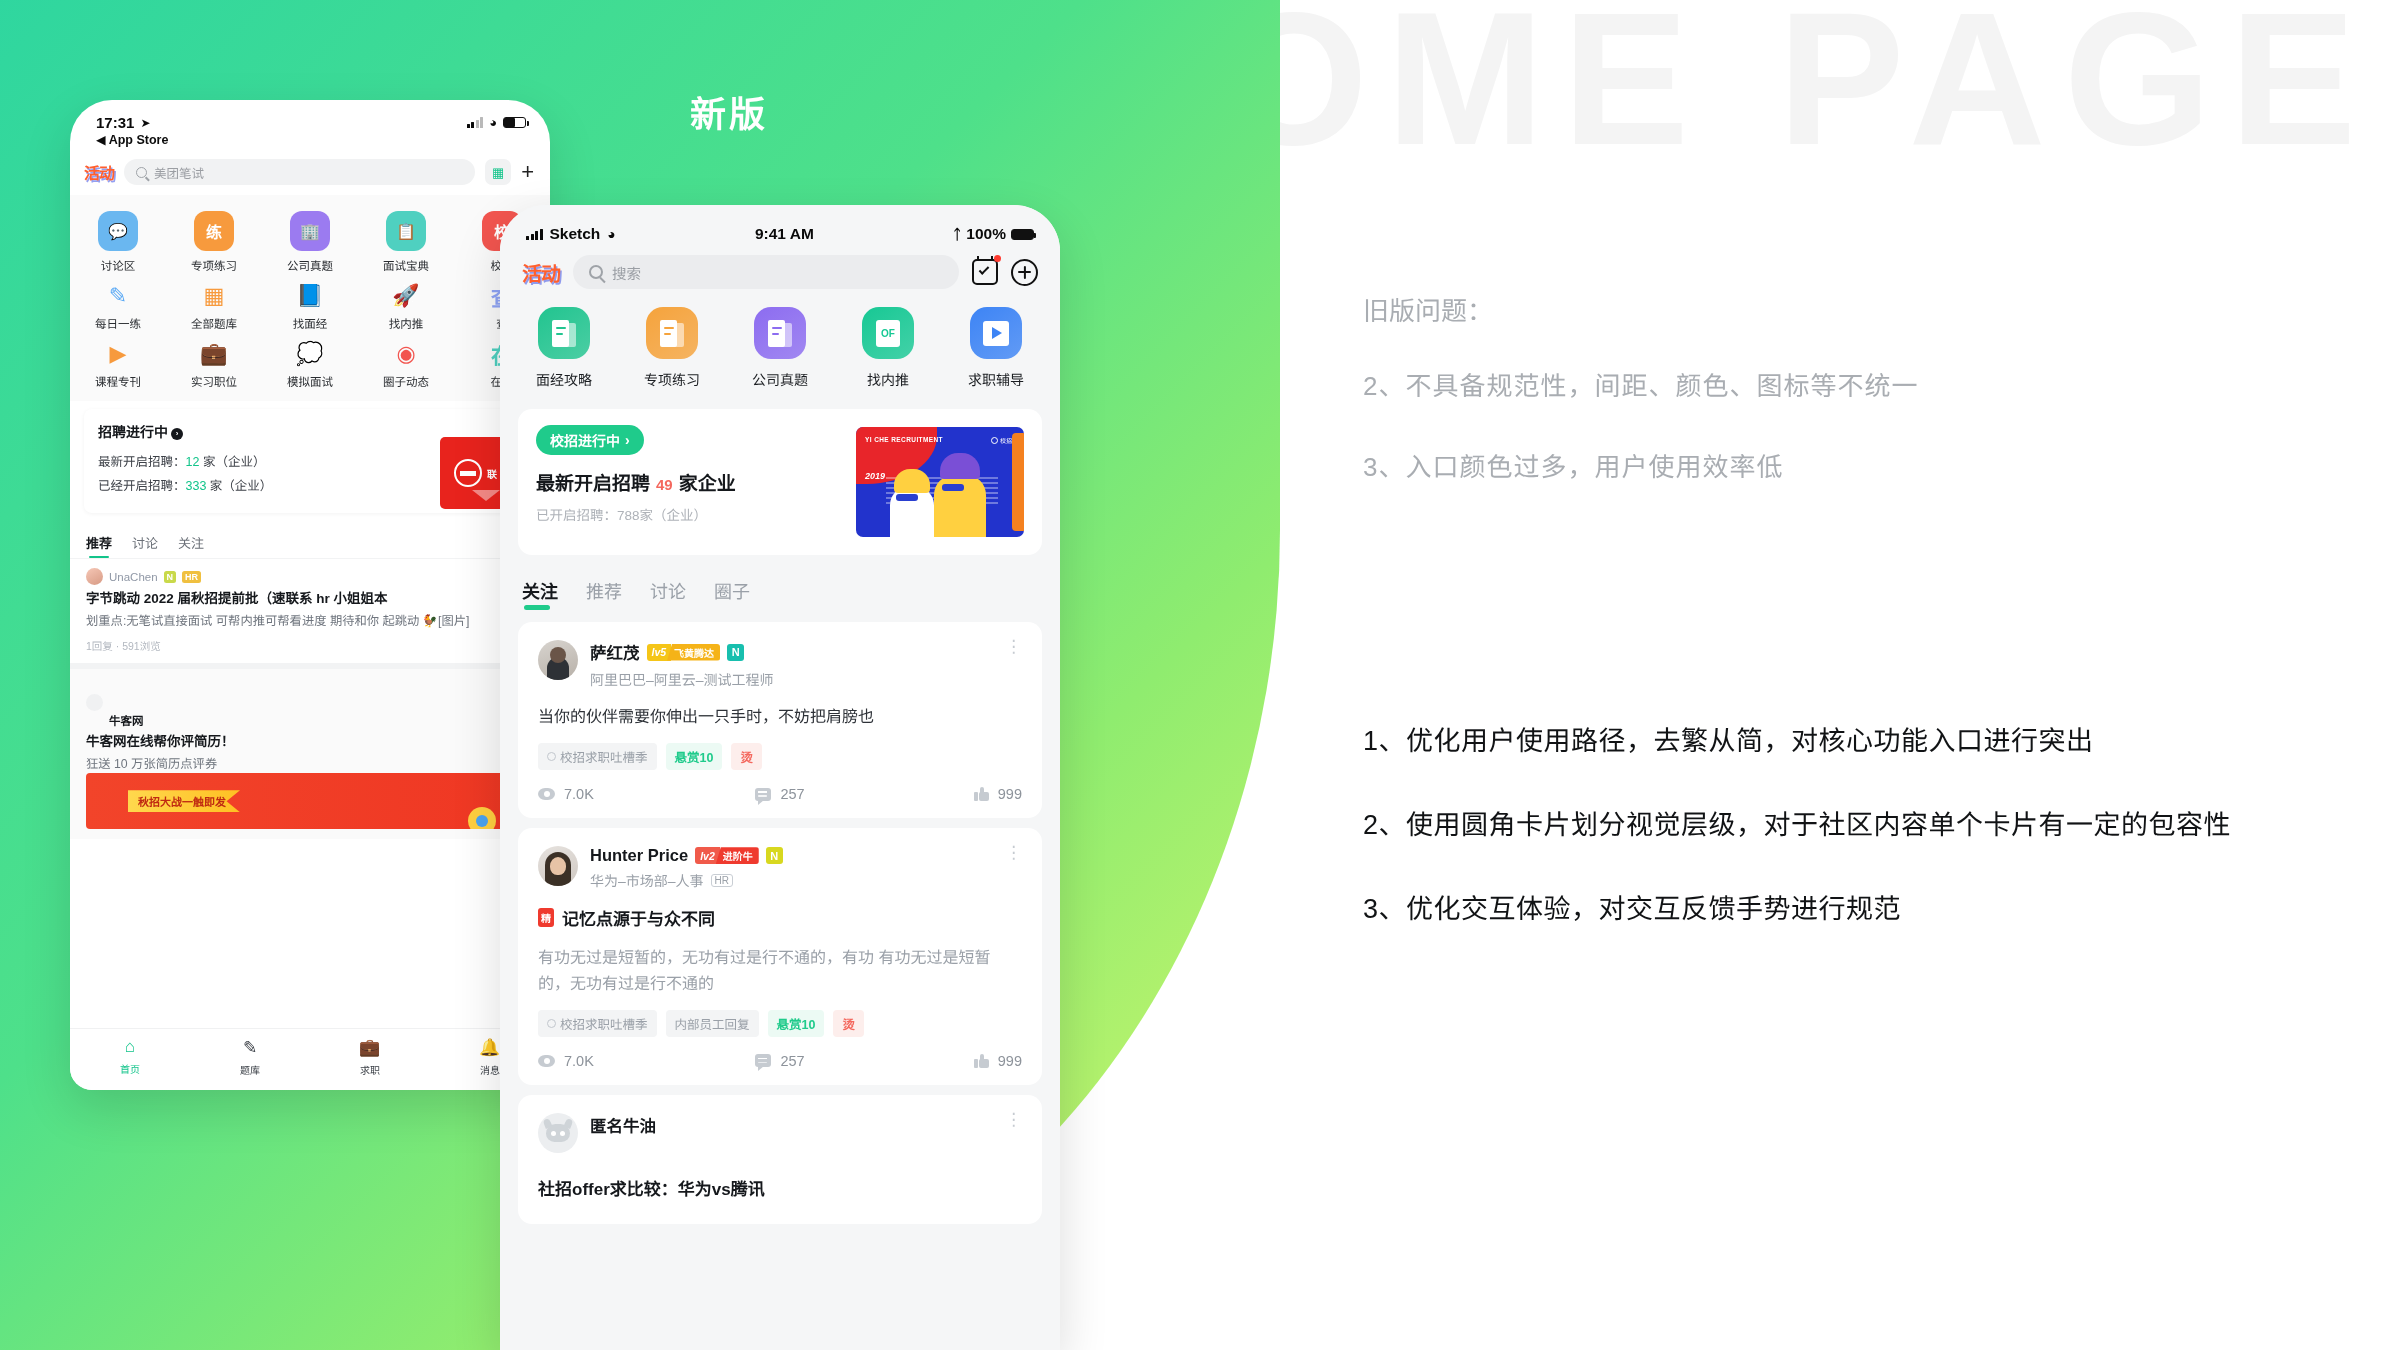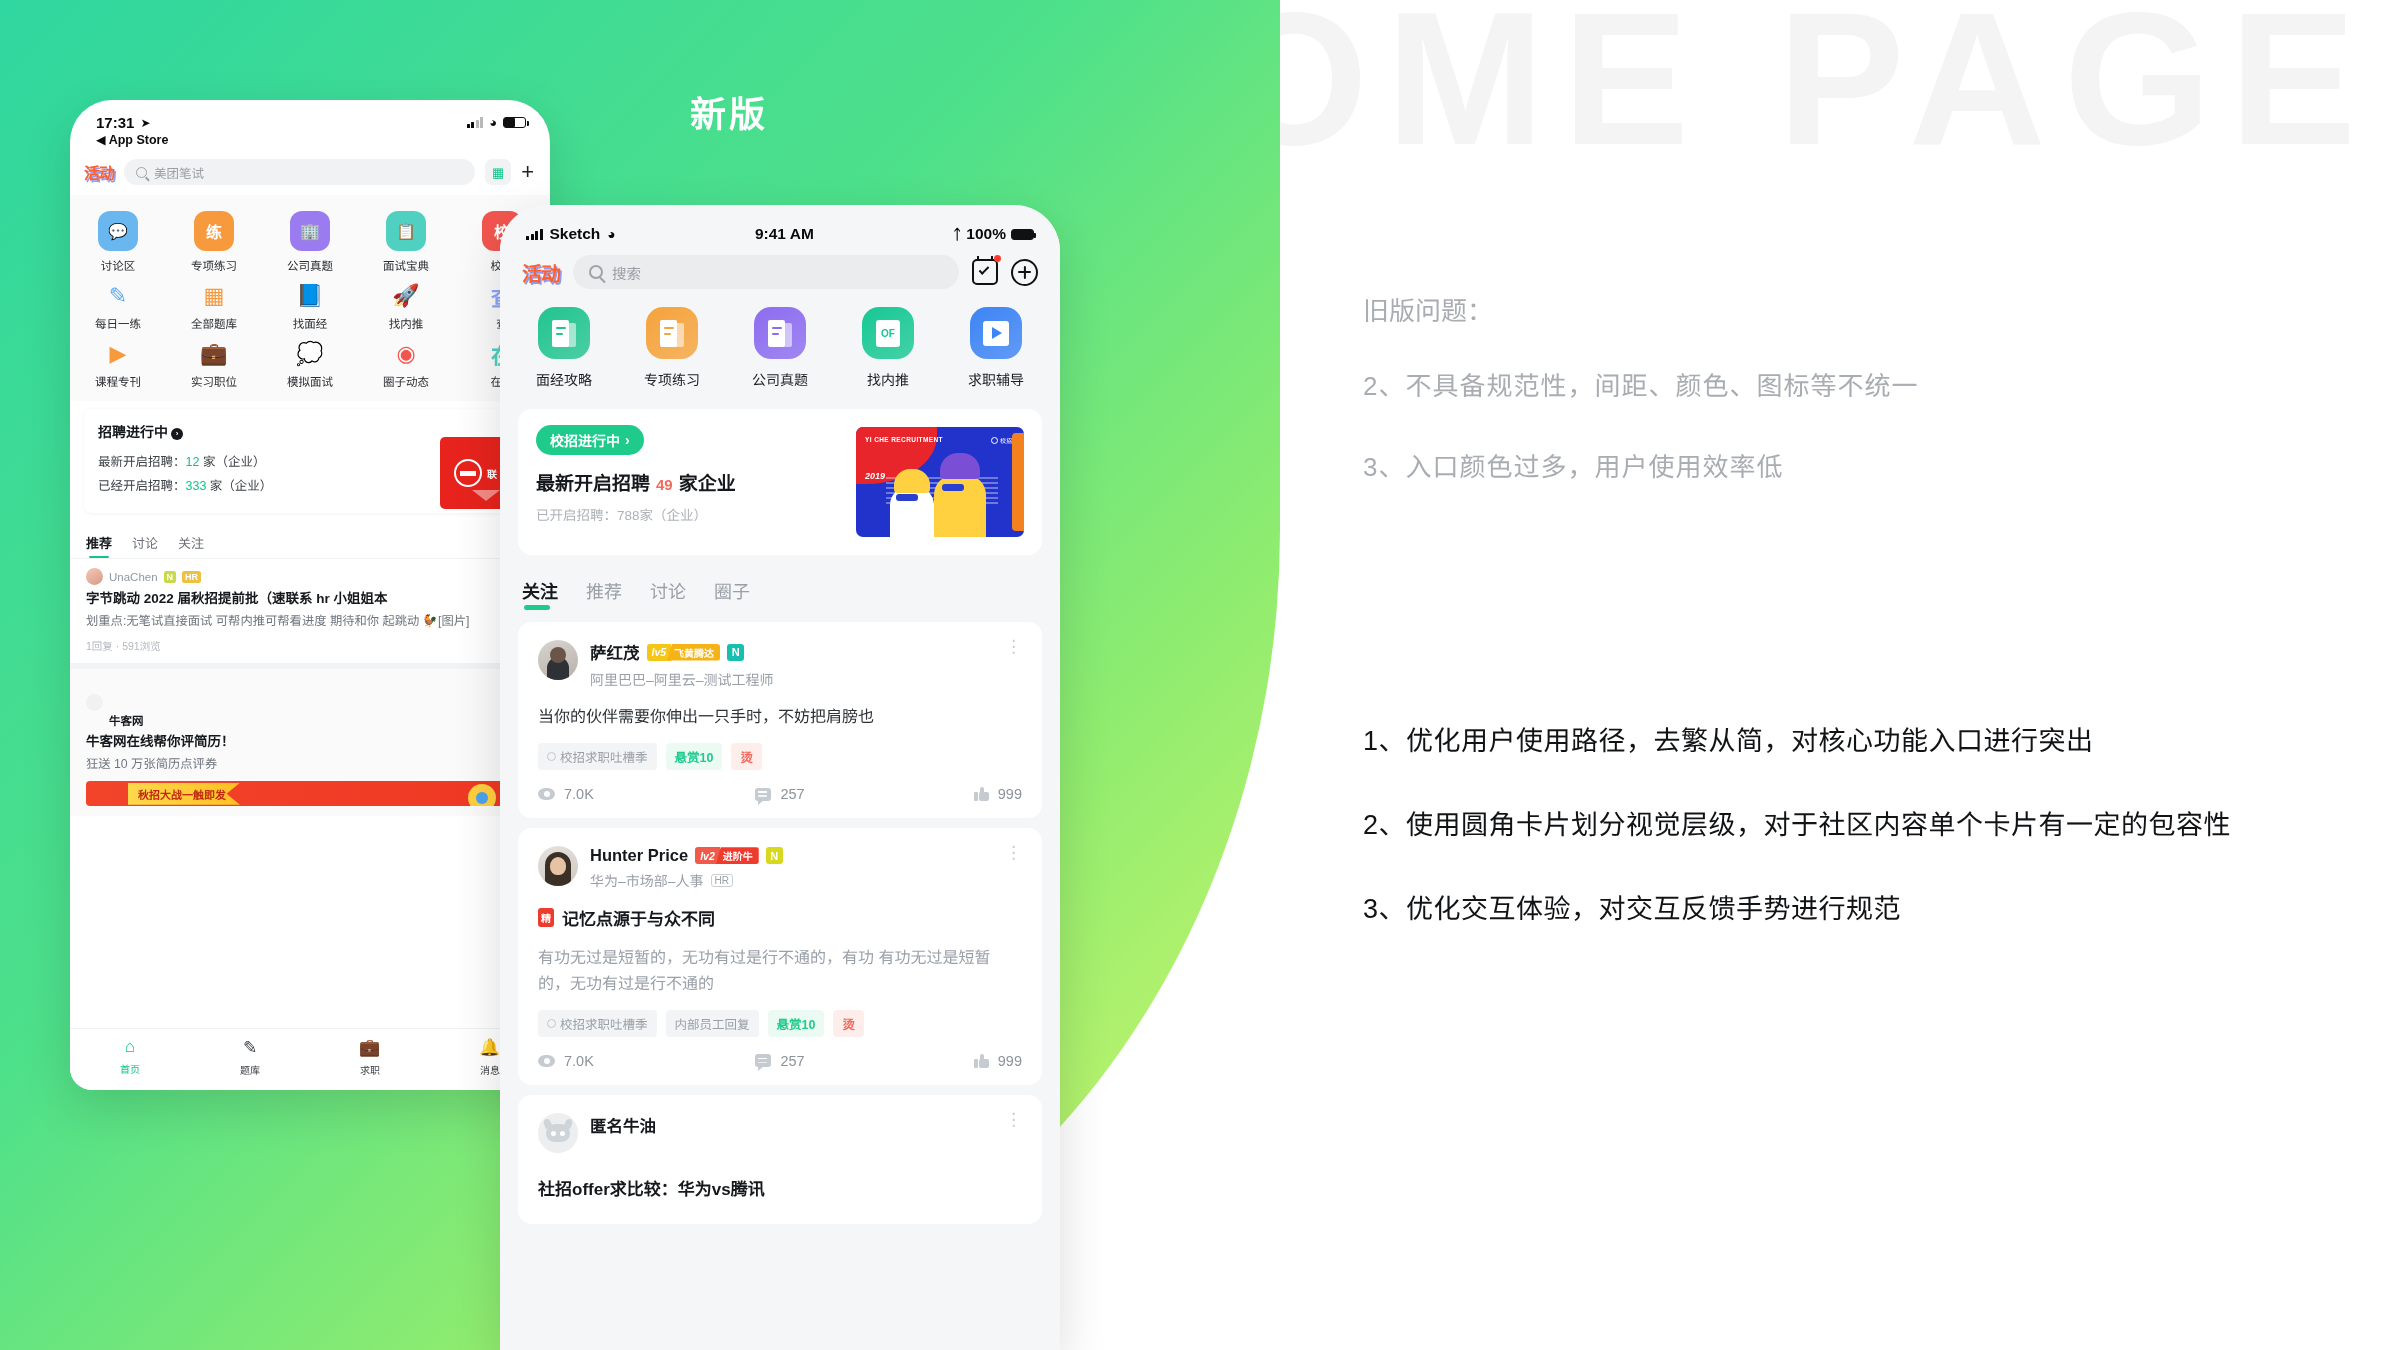--- a/index.html
+++ b/index.html
@@ -111,21 +111,21 @@
   #phone-old .o-post { background:#fff; padding:9px 16px 10px; border-top:1px solid #f2f3f4; }
   #phone-old .o-ph { display:flex; align-items:center; gap:6px; margin-bottom:5px;}
   #phone-old .o-av { width:17px;height:17px;border-radius:50%;background:linear-gradient(150deg,#f6c7b6,#d79a84); flex:0 0 auto;}
   #phone-old .o-av.cow { background:#f0f1f2; }
   #phone-old .o-nm { font-size:11.5px; color:#9098a6; }
   #phone-old .o-nm.dark { color:#15181c; font-weight:700;margin-top:34px; }
   #phone-old .o-bdg { font-size:9px; font-weight:800; color:#fff; padding:1px 3px; border-radius:2.5px; }
   #phone-old .o-ttl { font-size:13.5px; font-weight:800; color:#15181c; line-height:1.35; white-space:nowrap; }
   #phone-old .o-bdy { font-size:12.3px; color:#6f757e; line-height:1.5; margin-top:4px; }
   #phone-old .o-meta { font-size:10.5px; color:#b3b8c0; margin-top:7px; }
-  #phone-old .o-banner { height:25px; margin-top:8px; border-radius:4px; background:linear-gradient(90deg,#f2442a,#ef3723);
+  #phone-old .o-banner { height:56px; border-radius:4px; background:linear-gradient(90deg,#f2442a,#ef3723);
       display:flex; align-items:center; position:relative; overflow:hidden; }
   #phone-old .o-banner .ribbon{ margin-left:42px; background:linear-gradient(90deg,#ffd84d,#ffc023); color:#c02a12; font-size:11px; font-weight:800;
       padding:3px 14px 3px 10px; clip-path: polygon(0 0,100% 0,88% 50%,100% 100%,0 100%); }
   #phone-old .o-banner .ava{ position:absolute; right:38px; bottom:-6px; width:28px;height:28px;border-radius:50%;
       background:#ffd040; display:flex;align-items:center;justify-content:center;}
   #phone-old .o-banner .ava i{width:12px;height:12px;border-radius:50%;background:#4aa3f0;display:block;}
   #phone-old .o-banner .jp{position:absolute;right:12px;bottom:4px;color:#fff;font-size:13px;font-weight:800;}
 
   #phone-old .o-tabbar { position:absolute; left:0; right:0; bottom:0; height:62px; background:#fff; border-top:1px solid #f0f1f2;
       display:flex; align-items:flex-start; padding-top:8px; }

